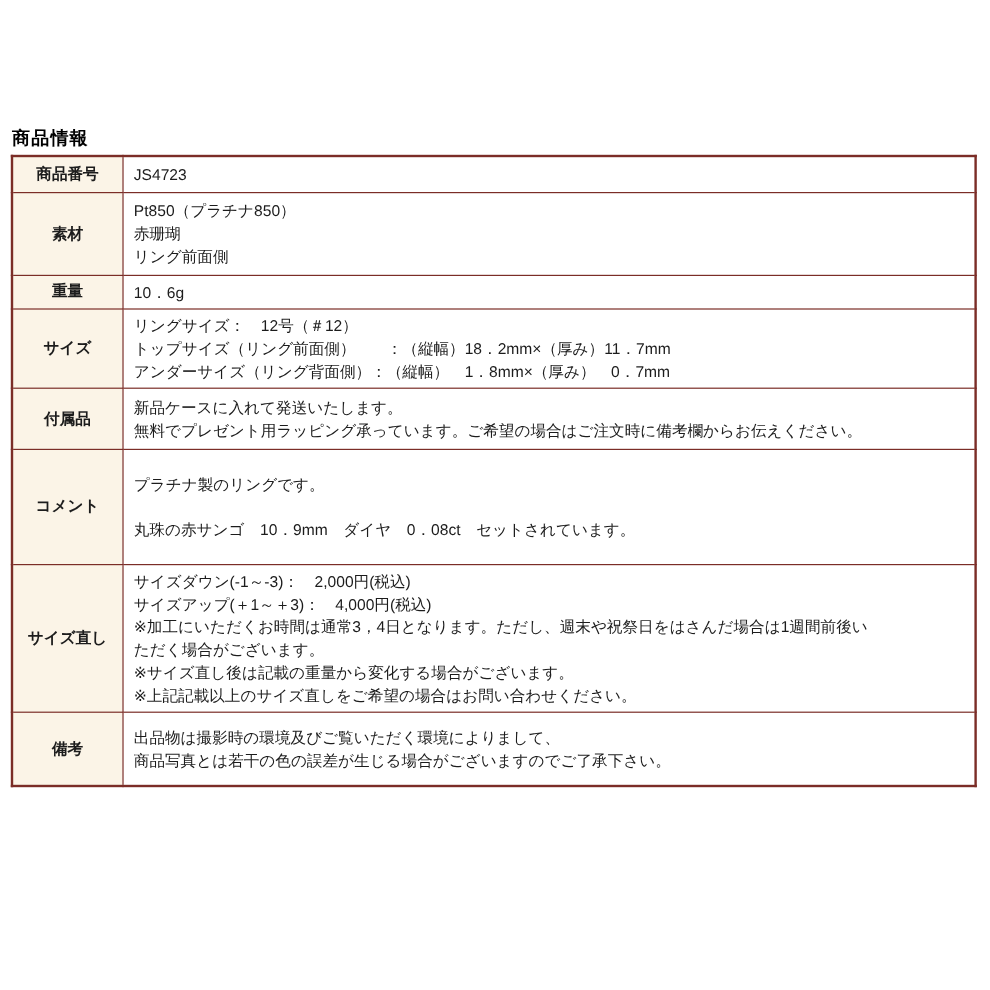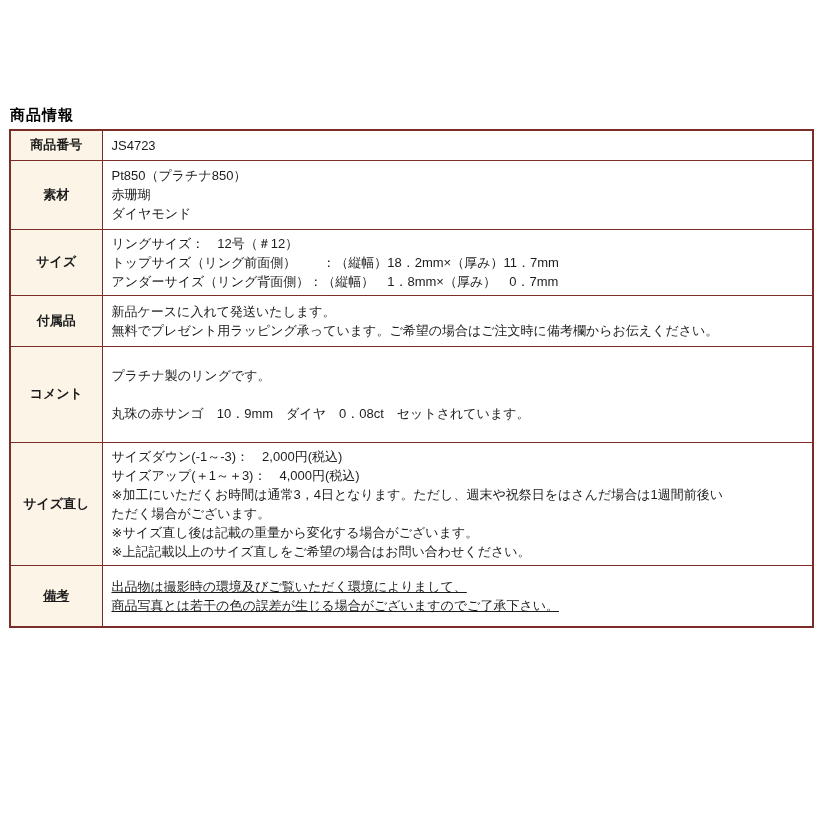--- a/index.html
+++ b/index.html
@@ -56,42 +56,48 @@
   }
   tr.r1{height:30px;padding-left:20px;}
   tr.r2{height:29px;}
   tr.r3{height:69px;}
   tr.r4{height:27px;}
   tr.r5{height:63px;}
   tr.r6{height:51px;}
   tr.r7{height:50px;}
   tr.r8{height:96px;}
   tr.r9{height:123px;}
-  tr.r10{height:62px;text-decoration:underline;}
+  tr.r10{height:62px;}
 </style>
 </head>
 <body>
 
 <div class="content">
   <div class="page-title">商品情報</div>
 
   <table class="info-table">
     <tbody>
       <tr class="r1">
         <td class="label-cell">商品番号</td>
         <td class="value-cell">
           <div class="line">JS4723</div>
         </td>
       </tr>
       <tr class="r3">
         <td class="label-cell">素材</td>
         <td class="value-cell">
           <div class="line">Pt850（プラチナ850）</div>
           <div class="line">赤珊瑚</div>
-          <div class="line">ダイヤモンド</div>
+          <div class="line">リング前面側</div>
+        </td>
+      </tr>
+      <tr class="r4">
+        <td class="label-cell">重量</td>
+        <td class="value-cell">
+          <div class="line">10．6g</div>
         </td>
       </tr>
       <tr class="r5">
         <td class="label-cell">サイズ</td>
         <td class="value-cell">
           <div class="line">リングサイズ：　12号（＃12）</div>
           <div class="line">トップサイズ（リング前面側）　　：（縦幅）18．2mm×（厚み）11．7mm</div>
           <div class="line">アンダーサイズ（リング背面側）：（縦幅）　1．8mm×（厚み）　0．7mm</div>
         </td>
       </tr>

